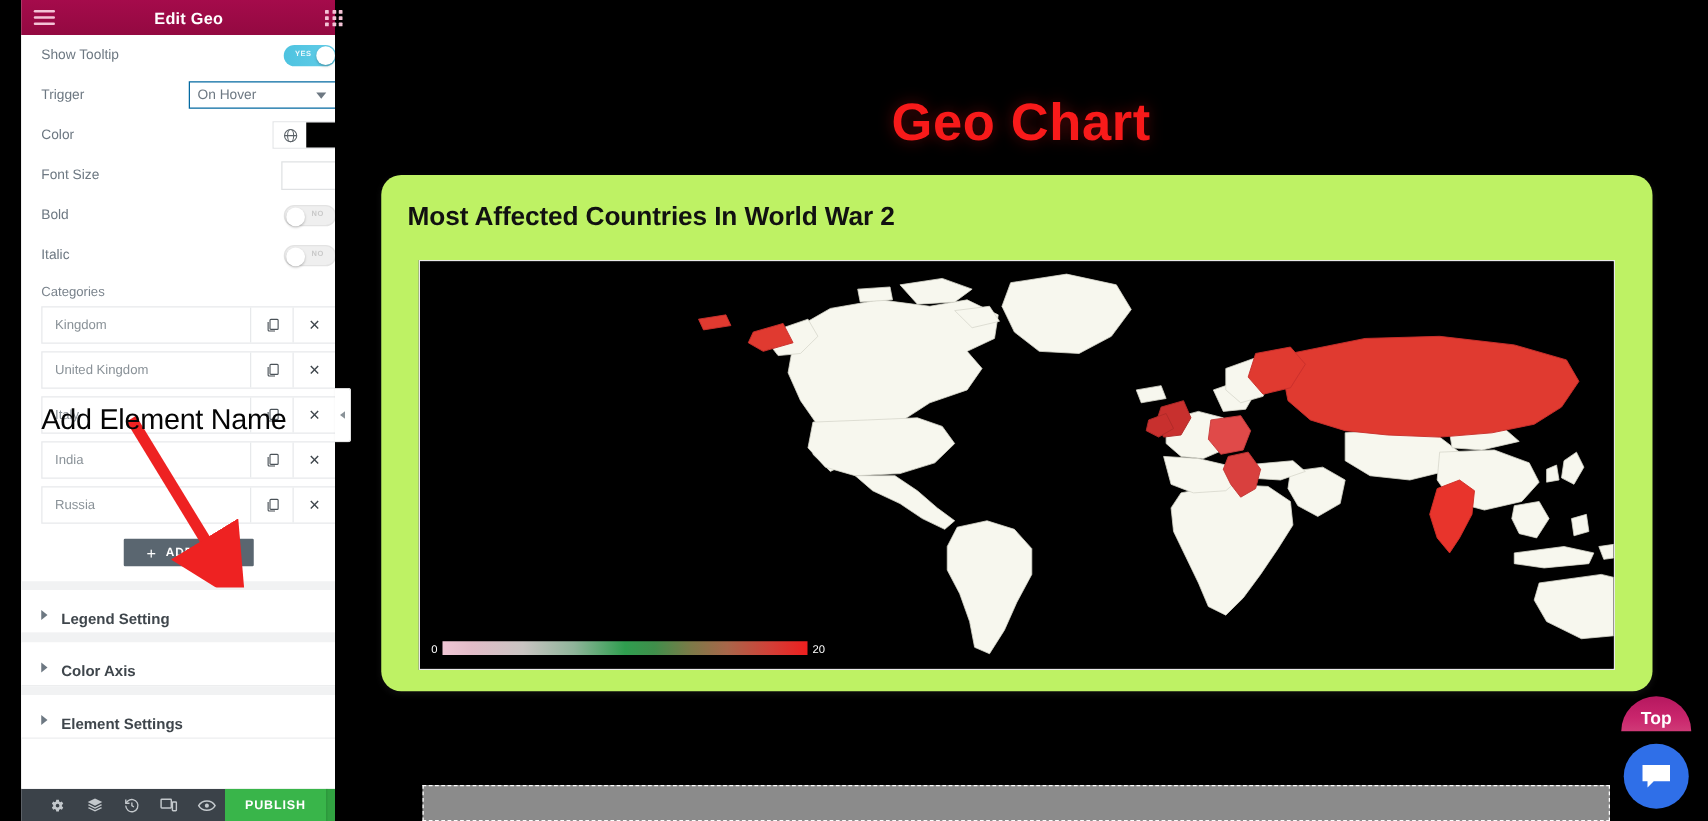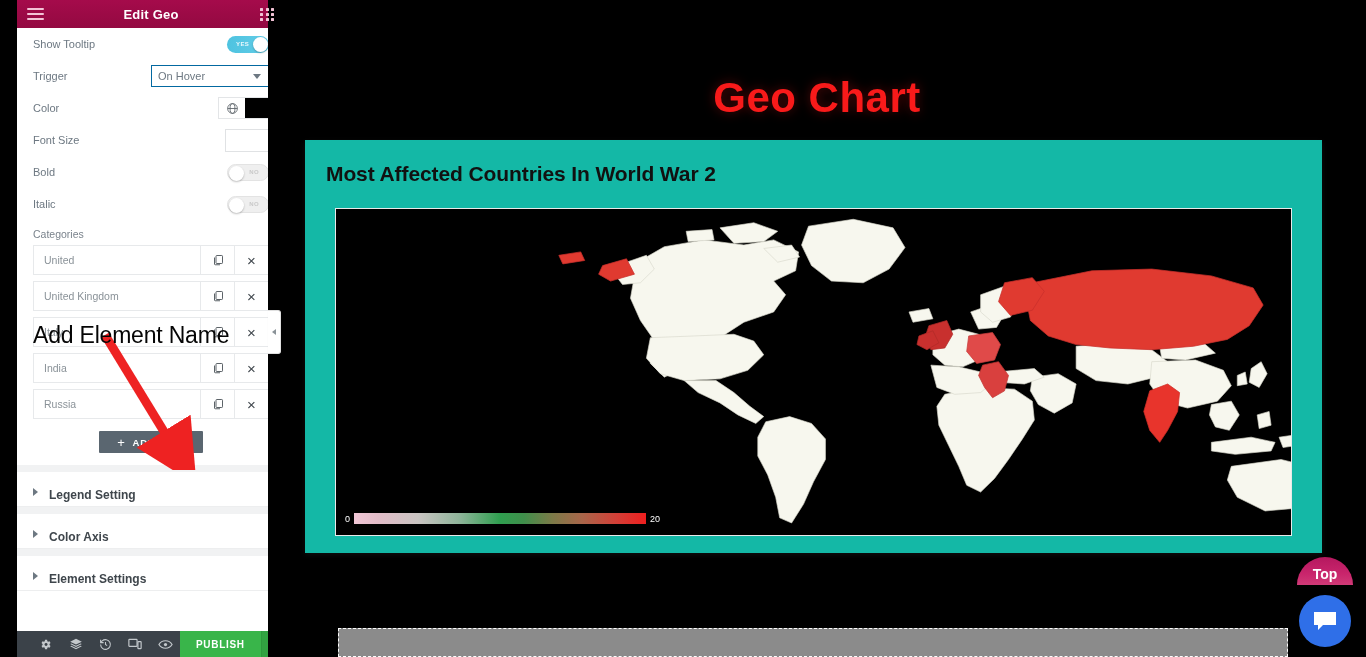--- a/index.html
+++ b/index.html
@@ -146,21 +146,21 @@
 
   
   .canvas { position: absolute; left: 268px; top: 0; right: 0; bottom: 0; background: #000; overflow: hidden; }
   .geo-title {
     position: absolute; top: 74px; left: 0; right: 0; text-align: center;
     color: #f81a1a; font-size: 42px; font-weight: 700; letter-spacing: .5px;
     text-shadow: 0 0 12px rgba(248,26,26,.35);
   }
   .chart-card {
     position: absolute; left: 37px; top: 140px; width: 1017px; height: 413px;
-    background: #14b8a6; box-shadow: 0 2px 6px rgba(255,255,255,.06);
+    background: #bef264; box-shadow: 0 2px 6px rgba(255,255,255,.06); border-radius: 16px;
   }
   .chart-card-title {
     font-size: 21px; font-weight: 700; color: #111; padding: 22px 0 0 21px; letter-spacing: -.1px;
   }
   .map-box {
     position: absolute; left: 30px; top: 68px; right: 30px; bottom: 17px;
     background: #000; border: 1px solid #e9e9e9; overflow: hidden;
   }
   .map-svg { position: absolute; inset: 0; width: 100%; height: 100%; display: block; }
 
@@ -268,21 +268,21 @@
           <div class="switch off">
             <span class="txt">NO</span>
             <span class="knob"></span>
           </div>
         </div>
 
         <div class="cat-head">Categories</div>
         <div class="cat-list">
 
           <div class="cat-item">
-            <div class="cat-name">United</div>
+            <div class="cat-name">Kingdom</div>
             <div class="cat-btn">
               <svg width="12" height="12" viewBox="0 0 24 24" fill="none" stroke="#4a5157" stroke-width="1.8">
                 <rect x="8" y="3" width="13" height="16" rx="1.5"></rect>
                   <path d="M5 7v13a1.5 1.5 0 0 0 1.5 1.5H16"></path>
               </svg>
             </div>
             <div class="cat-btn x">×</div>
           </div>
 
           <div class="cat-item">

